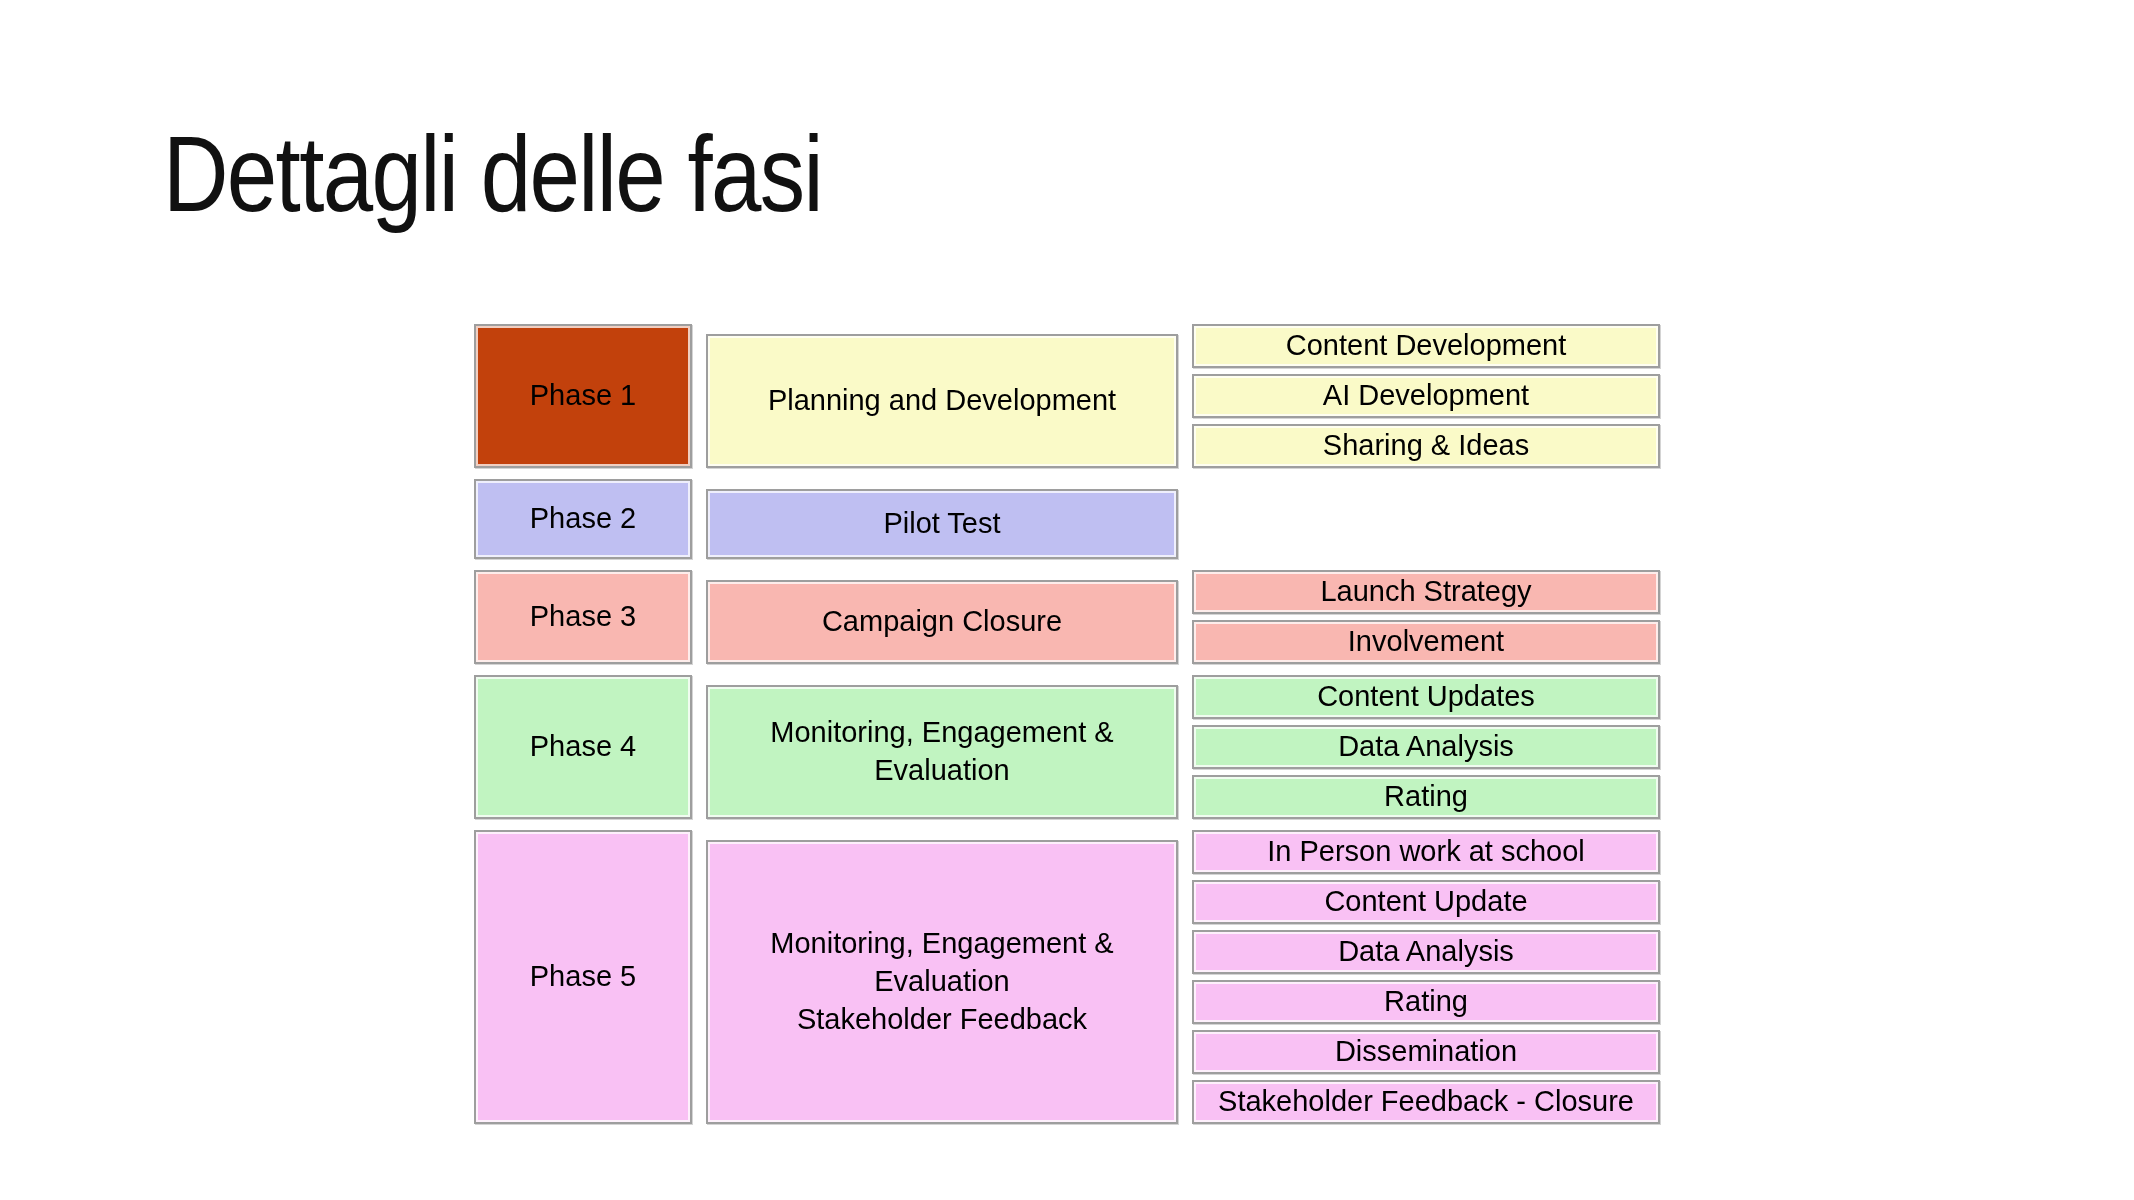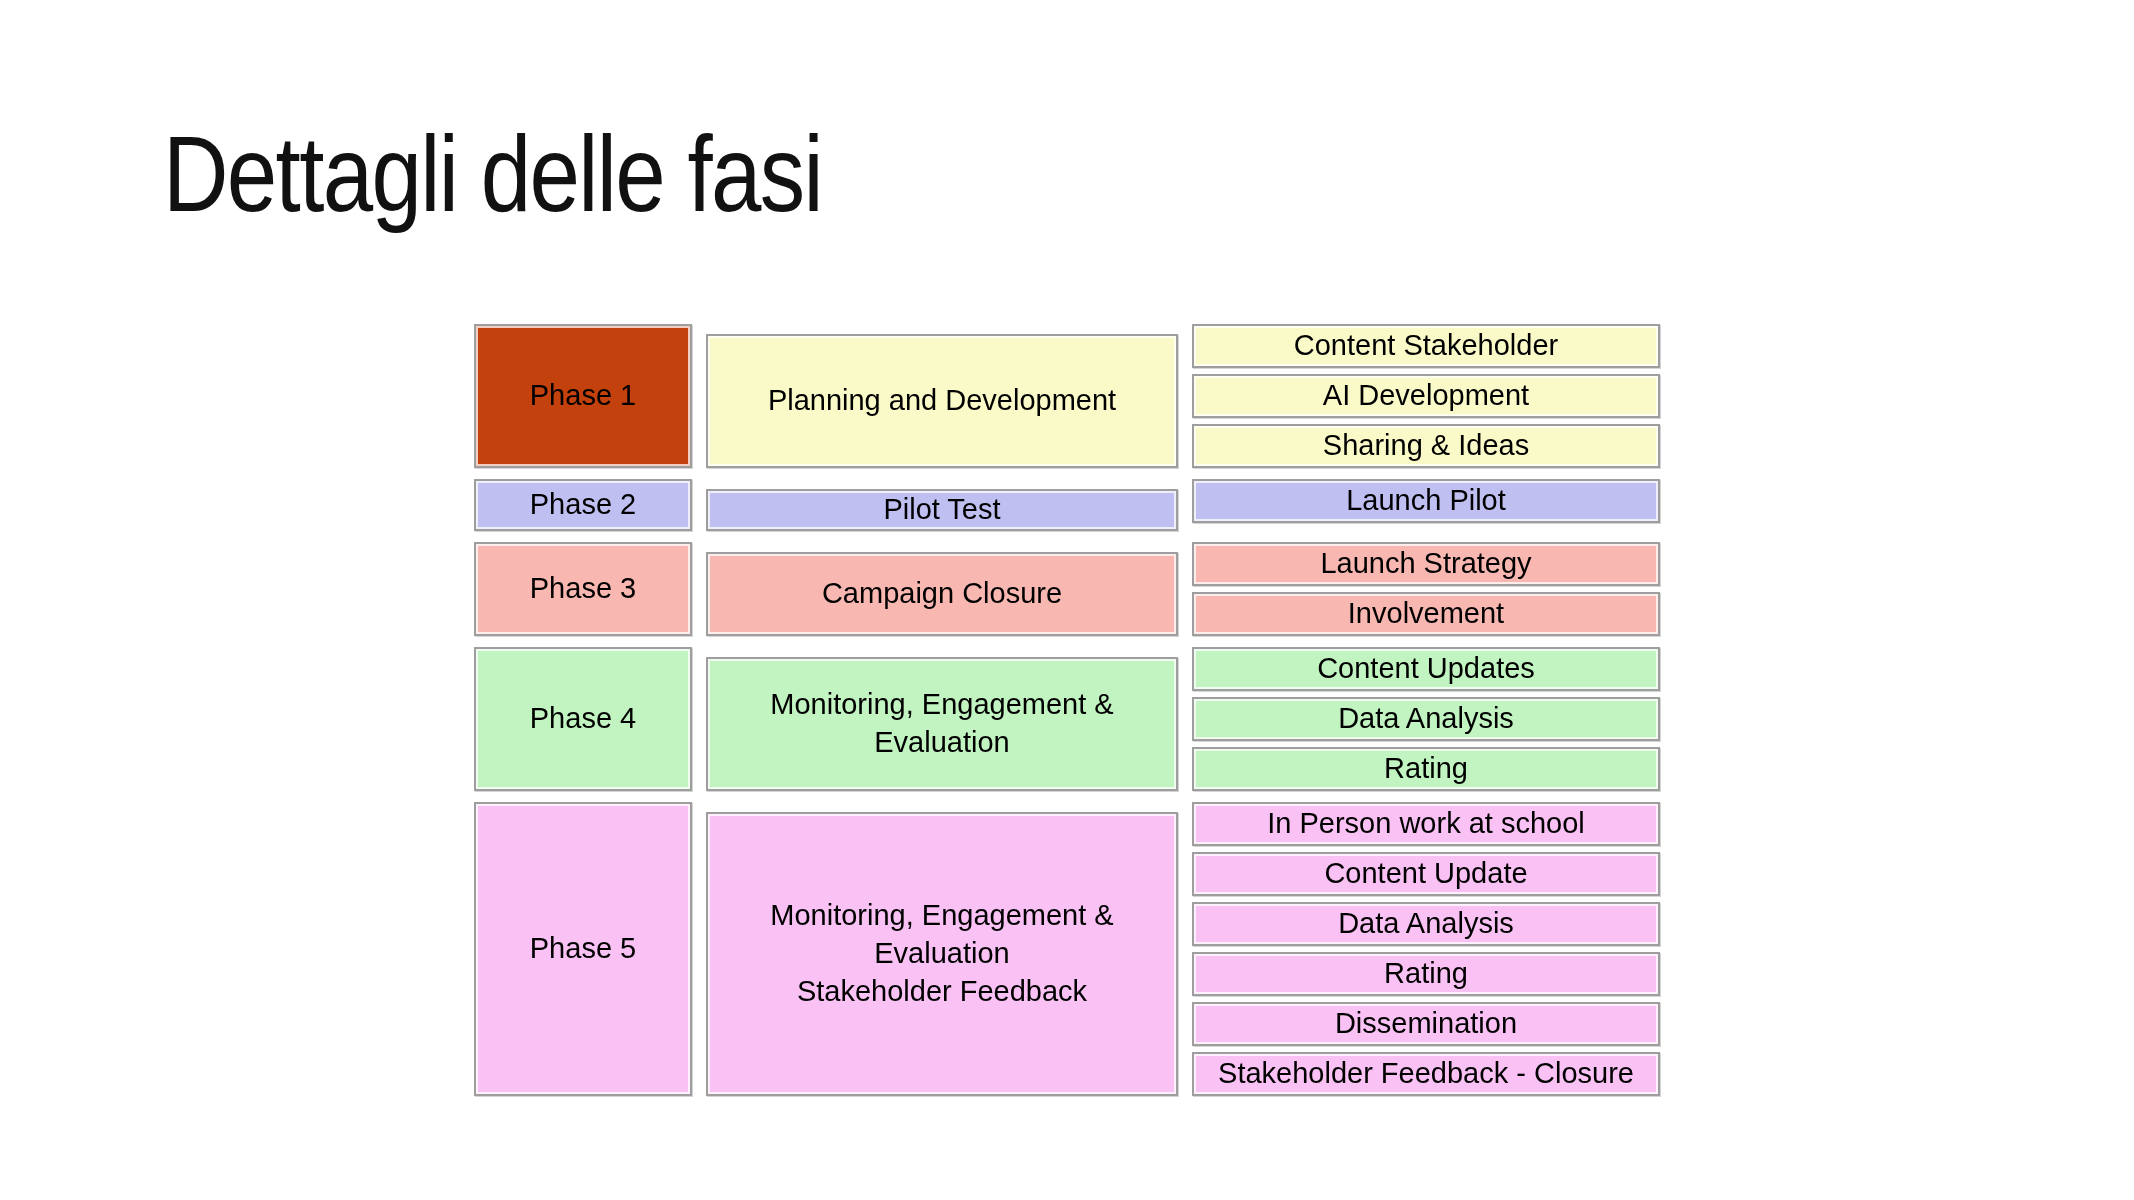--- a/index.html
+++ b/index.html
@@ -53,21 +53,21 @@
     font-size: 29px;
     line-height: 1.3;
   }
   .phase-label-cell {
     width: 218px;
     flex: 0 0 auto;
   }
   .phase-name-cell {
     width: 472px;
     flex: 0 0 auto;
-    padding: 0 14px;
+    padding: 14px 14px;
     margin-top: 10px;
   }
   .phase-name-cell .txt {
     white-space: pre-line;
   }
   .items-col {
     width: 468px;
     flex: 0 0 auto;
     display: flex;
     flex-direction: column;
@@ -87,41 +87,36 @@
   <div class="phase-table">
       <div class="phase-row">
         <div class="cell phase-label-cell" style="background: #c2410c;">
           <span class="txt">Phase 1</span>
         </div>
         <div class="cell phase-name-cell" style="background: rgb(250, 250, 200);">
           <span class="txt">Planning and Development</span>
         </div>
         <div class="items-col">
           <div class="cell activity-box" style="background: rgb(250, 250, 200);">
-            <span class="txt">Content Stakeholder</span>
+            <span class="txt">Content Development</span>
           </div>
           <div class="cell activity-box" style="background: rgb(250, 250, 200);">
             <span class="txt">AI Development</span>
           </div>
           <div class="cell activity-box" style="background: rgb(250, 250, 200);">
             <span class="txt">Sharing &amp; Ideas</span>
           </div>
         </div>
       </div>
       <div class="phase-row">
         <div class="cell phase-label-cell" style="background: rgb(191, 191, 242);">
           <span class="txt">Phase 2</span>
         </div>
         <div class="cell phase-name-cell" style="background: rgb(191, 191, 242);">
           <span class="txt">Pilot Test</span>
-        </div>
-        <div class="items-col">
-          <div class="cell activity-box" style="background: rgb(191, 191, 242);">
-            <span class="txt">Launch Pilot</span>
-          </div>
         </div>
       </div>
       <div class="phase-row">
         <div class="cell phase-label-cell" style="background: rgb(249, 183, 177);">
           <span class="txt">Phase 3</span>
         </div>
         <div class="cell phase-name-cell" style="background: rgb(249, 183, 177);">
           <span class="txt">Campaign Closure</span>
         </div>
         <div class="items-col">

